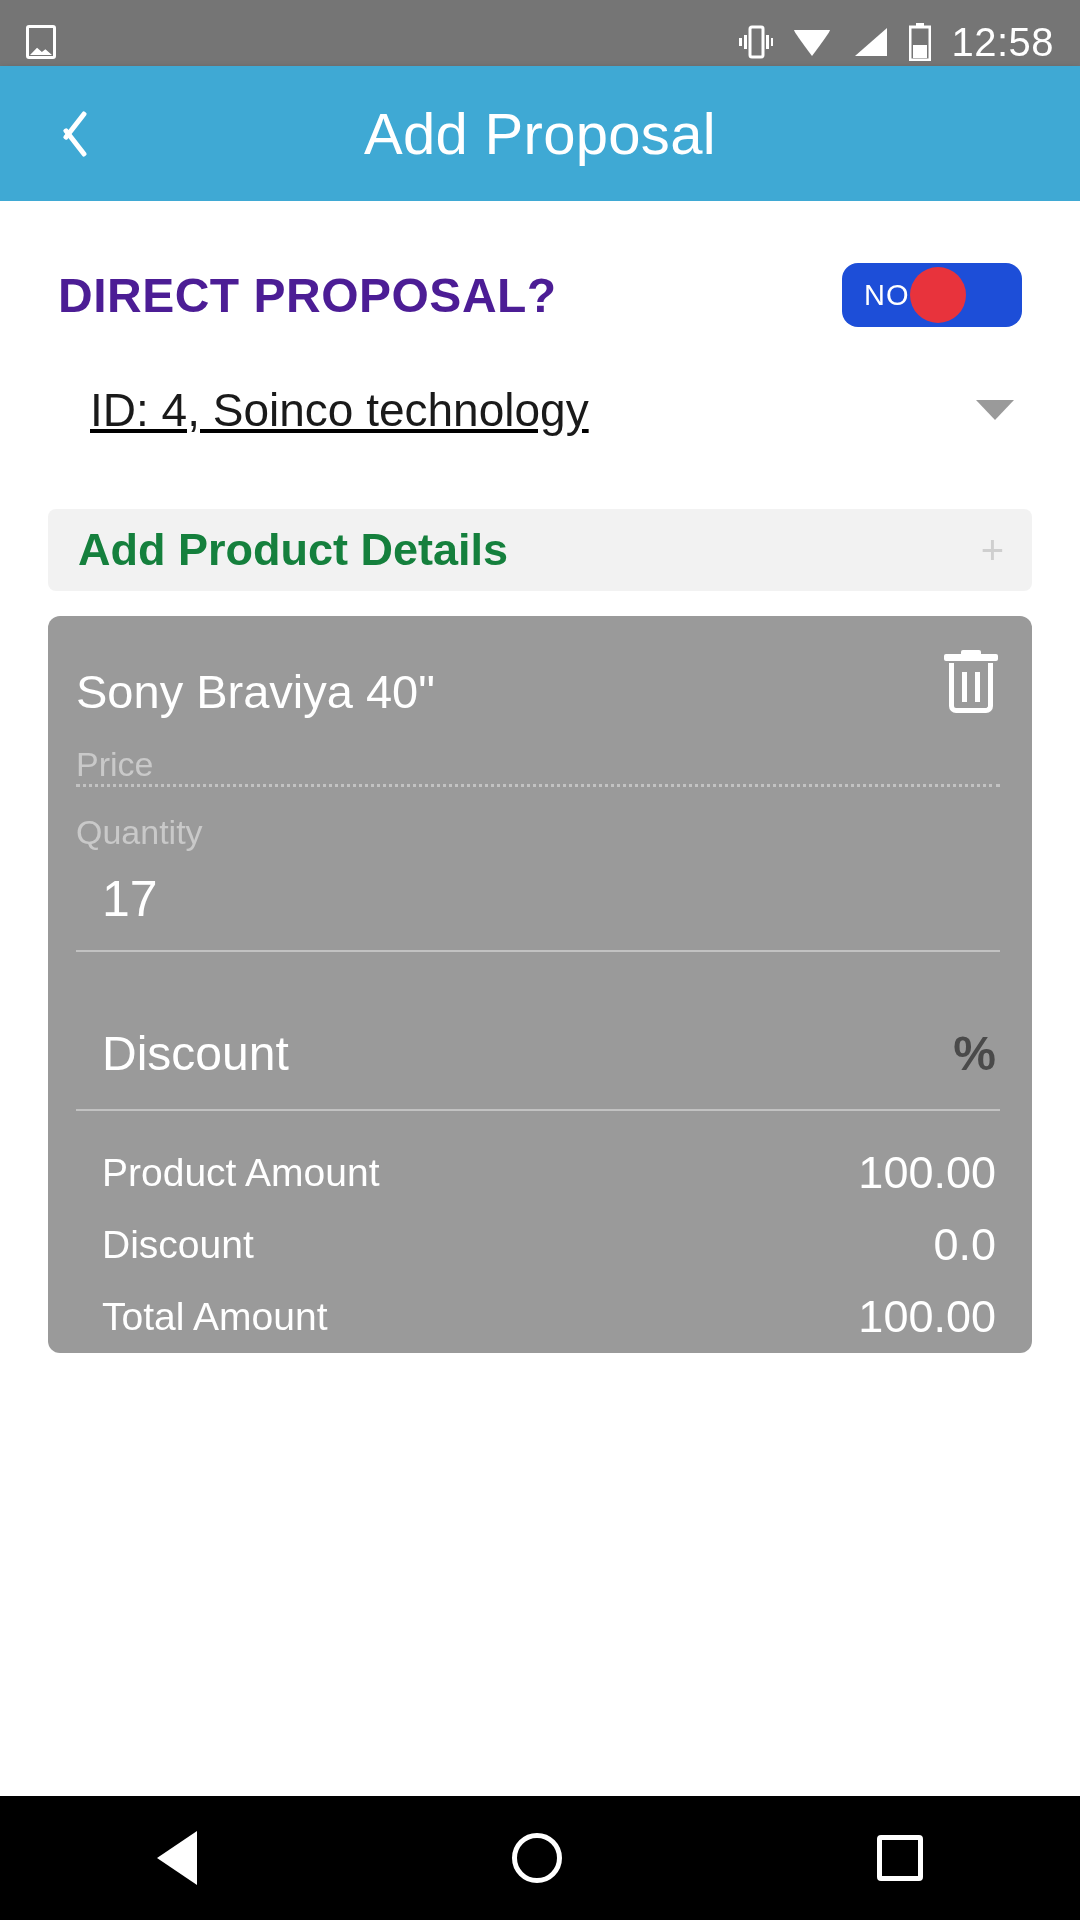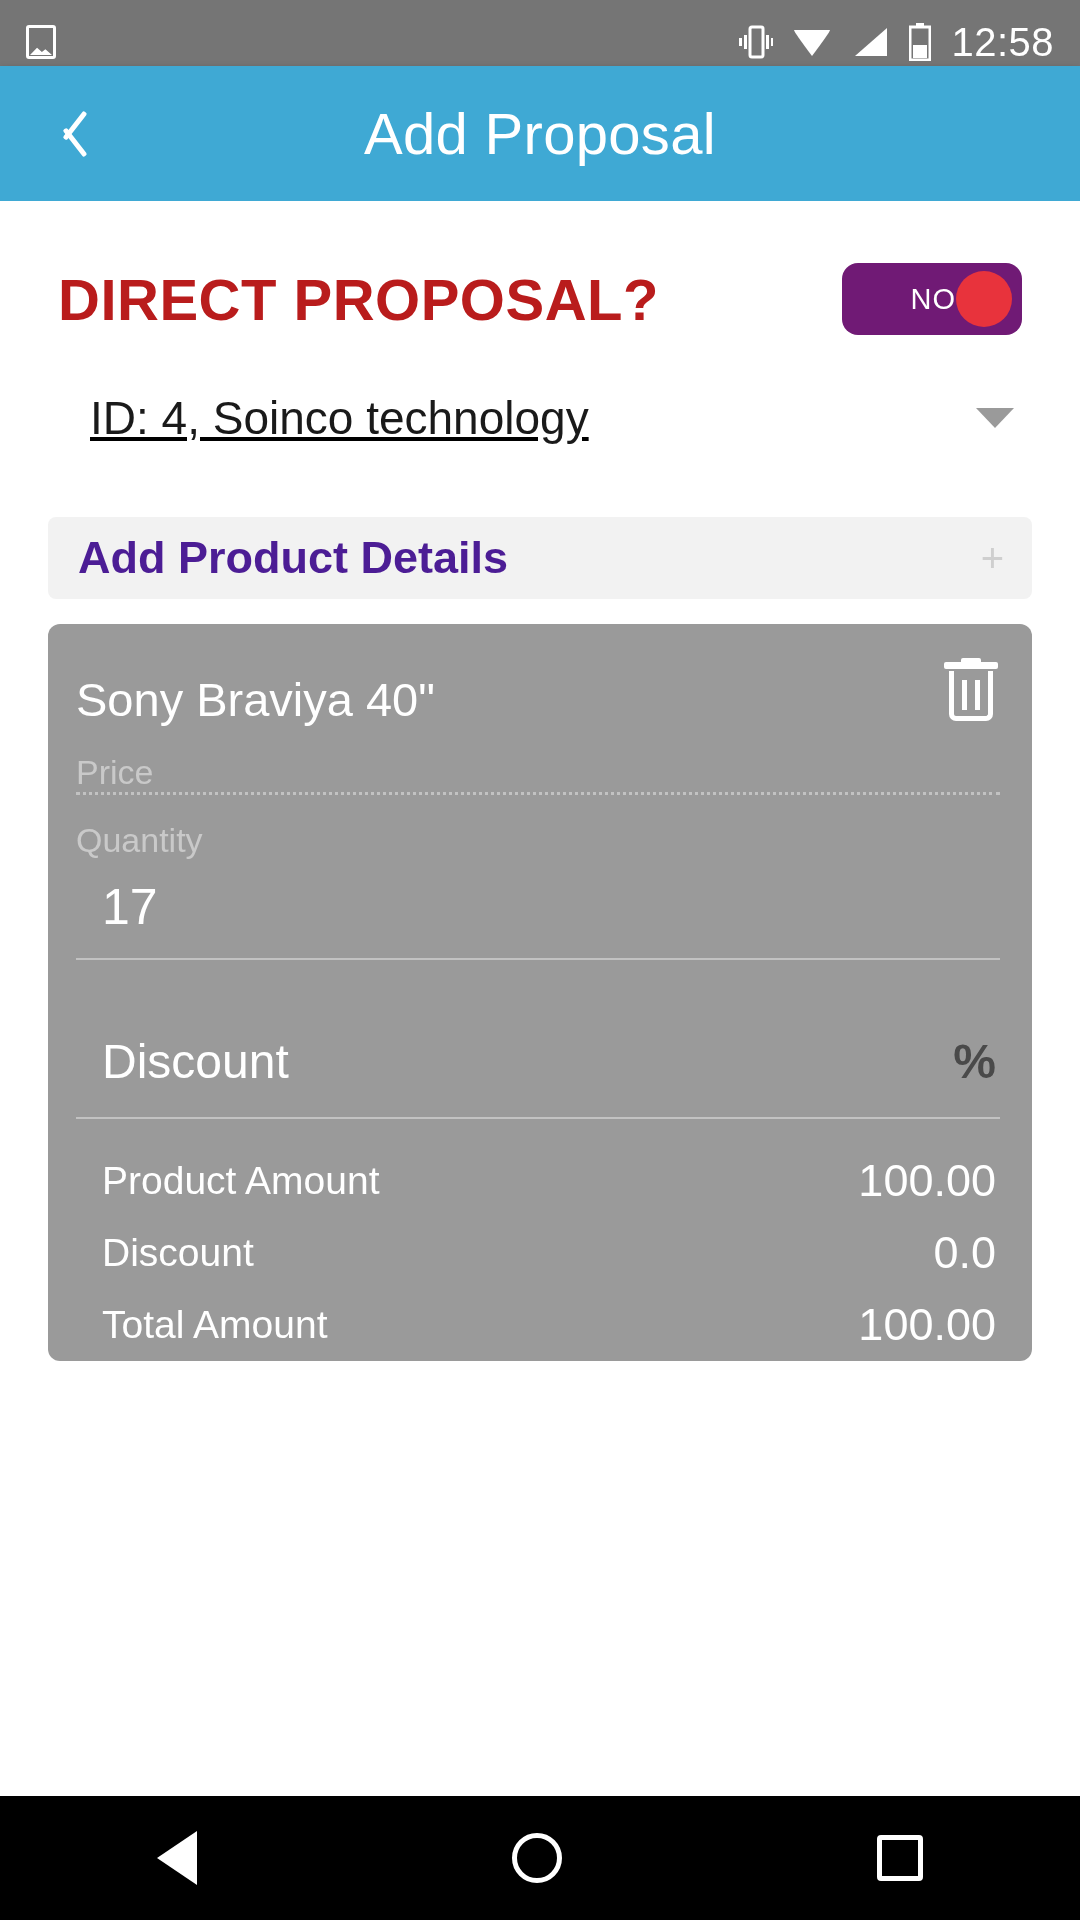--- a/index.html
+++ b/index.html
@@ -62,25 +62,25 @@
   .content {
     position:absolute; top:201px; left:0; width:1080px; bottom:124px;
     background:#ffffff; overflow:hidden;
   }
 
   .row-direct {
     display:flex; align-items:center; justify-content:space-between;
     padding:62px 58px 0 58px;
   }
   .direct-label {
-    color:#b91c1c; font-size:58px; font-weight:700; letter-spacing:0.5px;
+    color:#4c1d95; font-size:48px; font-weight:700; letter-spacing:0.5px;
   }
   .toggle {
-    width:180px; height:72px; background:#701a75; border-radius:16px;
-    display:flex; align-items:center; justify-content:flex-end;
+    width:180px; height:64px; background:#1d4ed8; border-radius:16px;
+    display:flex; align-items:center; justify-content:flex-start;
     padding:0 10px 0 22px;
   }
   .toggle-text { color:#ffffff; font-size:29px; letter-spacing:1px; }
   .toggle-knob {
     width:56px; height:56px; border-radius:50%; background:#E8333C;
   }
 
   .row-dropdown {
     display:flex; align-items:center; justify-content:space-between;
     margin:56px 58px 0 90px;
@@ -92,21 +92,21 @@
     width:0; height:0; border-left:19px solid transparent;
     border-right:19px solid transparent; border-top:20px solid #9A9A9A;
     margin-right:8px;
   }
 
   .add-product-bar {
     margin:62px 48px 0 48px; height:82px; background:#F2F2F2;
     border-radius:8px; display:flex; align-items:center;
     padding:0 28px 0 30px;
   }
-  .apd-label { color:#4c1d95; font-size:45px; font-weight:700; }
+  .apd-label { color:#15803d; font-size:45px; font-weight:700; }
   .apd-plus {
     margin-left:auto; color:#CFCFCF; font-size:40px; line-height:1;
     font-weight:400;
   }
 
   
   .product-card {
     margin:25px 48px 0 48px; background:#9A9A9A;
     border-radius:12px; padding:0 32px 0 28px;
   }

